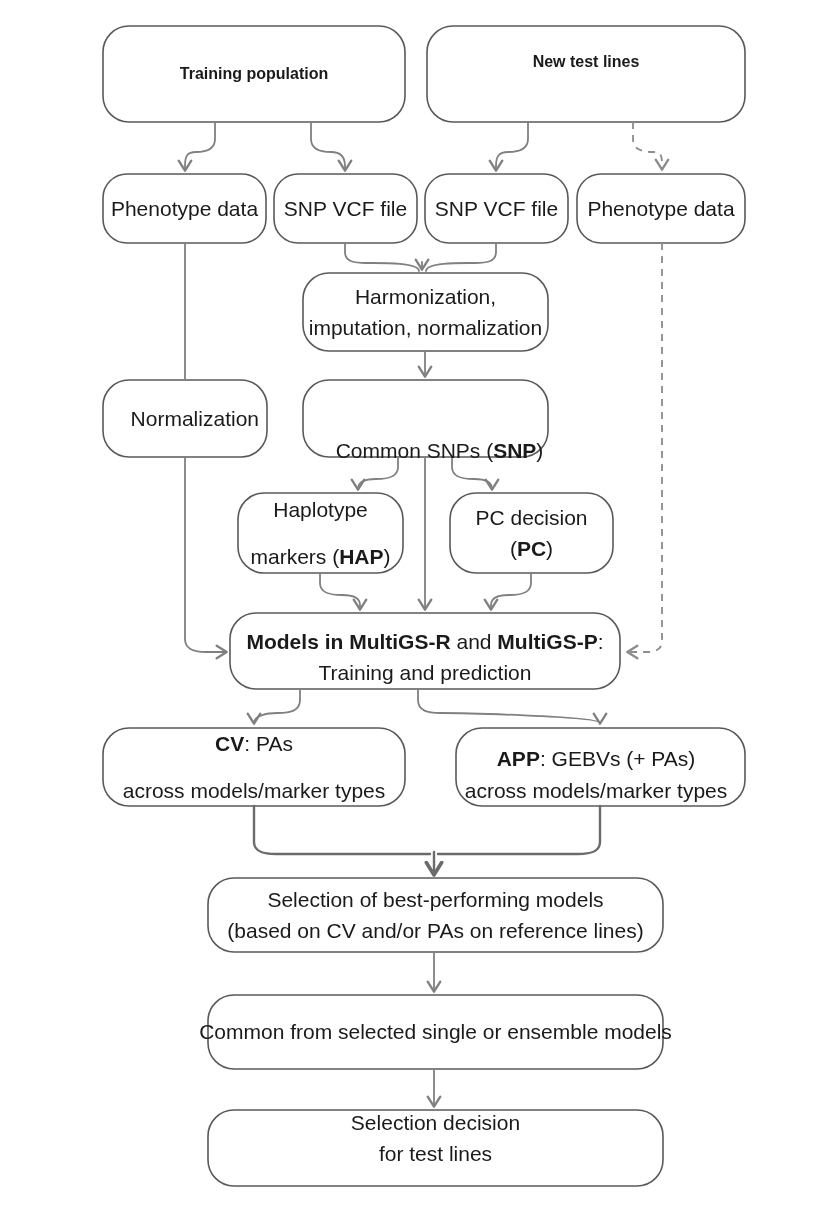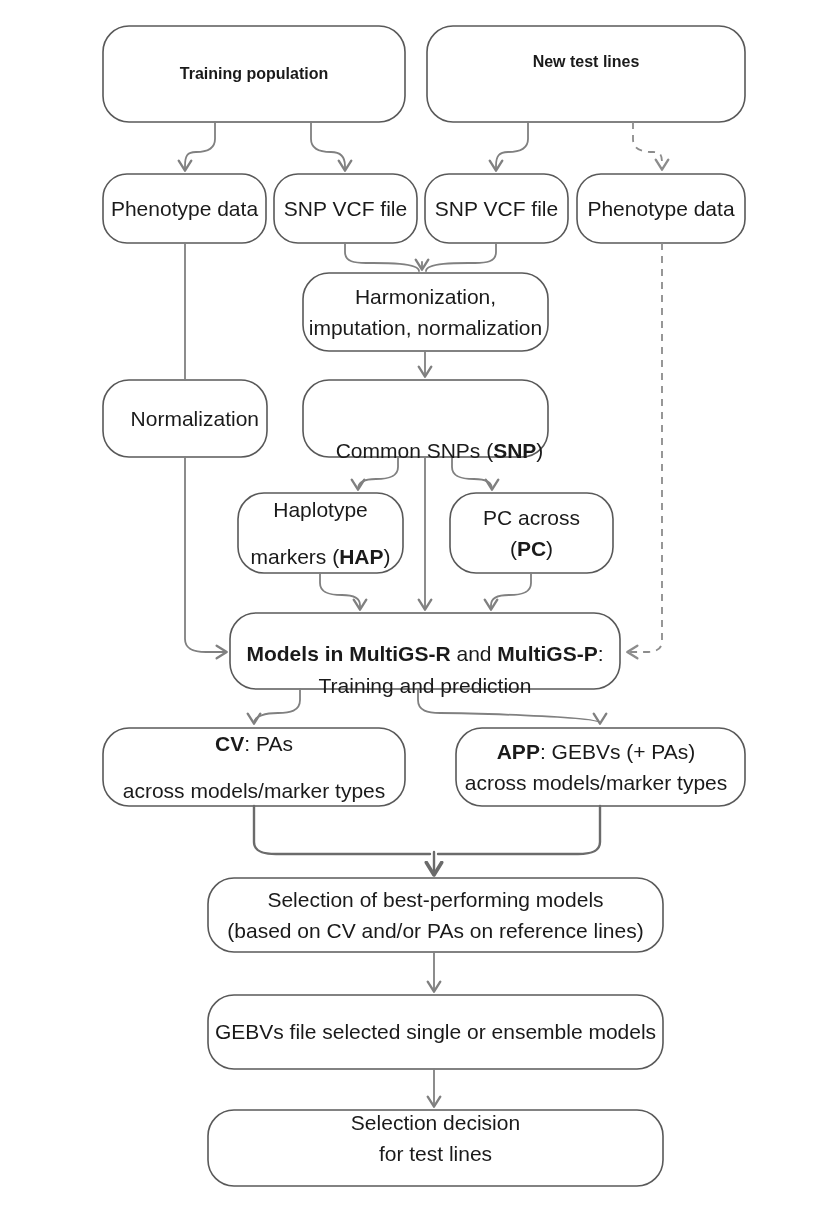--- a/index.html
+++ b/index.html
@@ -188,46 +188,46 @@
   <div class="node-label" style="left:303px; top:380px; width:273px; height:77px;margin-top:32px;">
     <span class="ln"><span>Common SNPs (</span><b>SNP</b><span>)</span></span>
   </div>
 
   <div class="node-label" style="left:238px; top:493px; width:165px; height:80px;gap:16px;">
     <span class="ln">Haplotype</span>
     <span class="ln"><span>markers (</span><b>HAP</b><span>)</span></span>
   </div>
 
   <div class="node-label" style="left:450px; top:493px; width:163px; height:80px;">
-    <span class="ln">PC across</span>
+    <span class="ln">PC decision</span>
     <span class="ln"><span>(</span><b>PC</b><span>)</span></span>
   </div>
 
-  <div class="node-label" style="left:230px; top:613px; width:390px; height:88px;justify-content:flex-end;">
+  <div class="node-label" style="left:230px; top:613px; width:390px; height:88px;">
     <span class="ln"><b>Models in MultiGS-R</b><span> and </span><b>MultiGS-P</b><span>:</span></span>
     <span class="ln">Training and prediction</span>
   </div>
 
   <div class="node-label" style="left:103px; top:728px; width:302px; height:78px;justify-content:space-between;">
     <span class="ln"><b>CV</b><span>: PAs</span></span>
     <span class="ln">across models/marker types</span>
   </div>
 
-  <div class="node-label" style="left:456px; top:728px; width:280px; height:78px;">
+  <div class="node-label" style="left:456px; top:728px; width:280px; height:78px;justify-content:flex-end;">
     <span class="ln"><b>APP</b><span>:  GEBVs (+ PAs)</span></span>
     <span class="ln">across  models/marker types</span>
   </div>
 
   <div class="node-label" style="left:208px; top:878px; width:455px; height:74px;">
     <span class="ln">Selection of best-performing models</span>
     <span class="ln">(based on CV and/or PAs on reference lines)</span>
   </div>
 
   <div class="node-label" style="left:208px; top:995px; width:455px; height:74px;">
-    <span class="ln">GEBVs file selected single or ensemble models</span>
+    <span class="ln">Common from selected single or ensemble models</span>
   </div>
 
   <div class="node-label" style="left:208px; top:1110px; width:455px; height:56px;padding-left:8px;">
     <span class="ln">Selection decision</span>
     <span class="ln">for test lines</span>
   </div>
 
 </div>
 
 </body></html>

